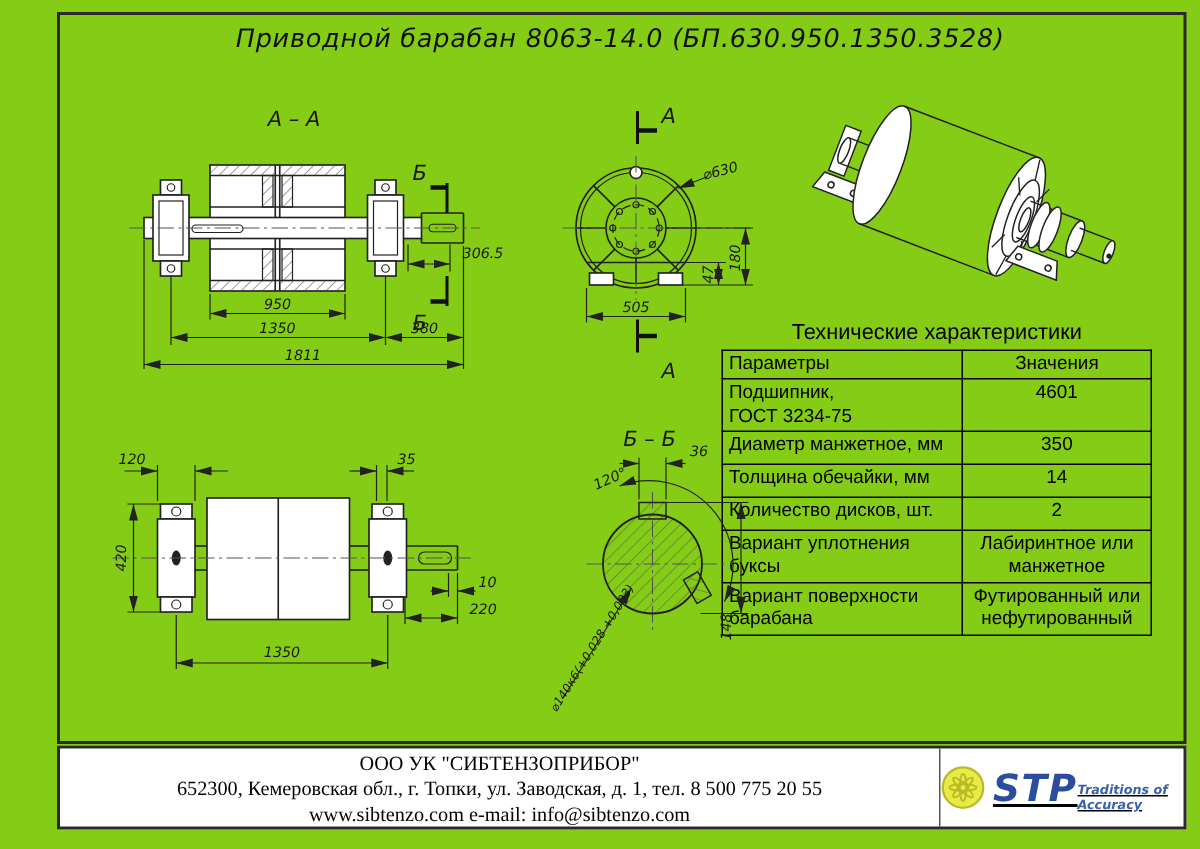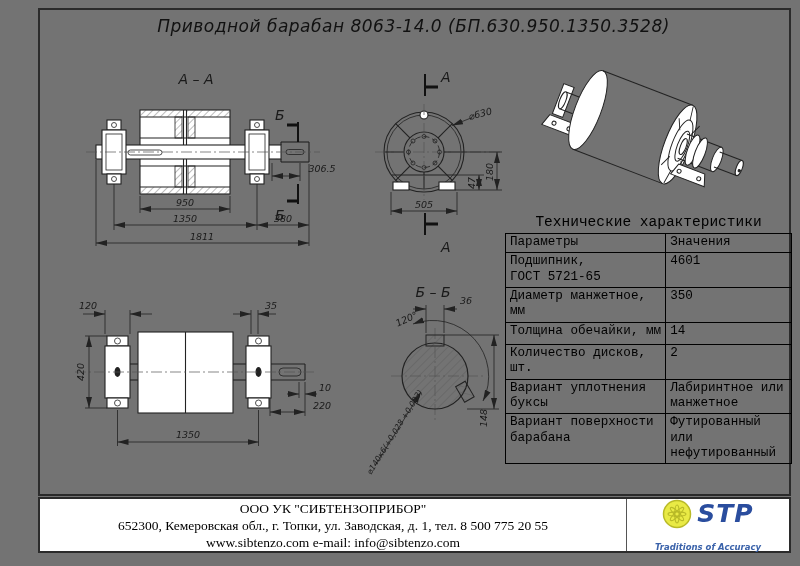--- a/index.html
+++ b/index.html
@@ -1,50 +1,50 @@
 <!DOCTYPE html>
 <html><head>
 <meta charset="utf-8">
 <style>
   html,body{margin:0;padding:0;background:#fff;}
-  .page{position:relative;width:800px;height:566px;background:#737373;overflow:hidden;
+  .page{position:relative;width:800px;height:566px;background:#84cc16;overflow:hidden;
         font-family:"Liberation Sans",sans-serif;}
   .frame{position:absolute;left:38px;top:8px;width:749px;height:484px;border:2px solid #2b2b2b;}
   .title{position:absolute;left:38px;top:16px;width:751px;text-align:center;
          font-family:"DejaVu Sans",sans-serif;font-style:italic;font-size:17px;color:#111;
          letter-spacing:.5px;}
   svg{position:absolute;overflow:visible;}
   svg text{font-family:"DejaVu Sans",sans-serif;font-style:italic;fill:#1a1a1a;}
   .dim{font-size:9.5px;}
   .dims{font-size:8px;}
   .lbl{font-size:14px;}
   .geo{stroke:#222;stroke-width:1.1;fill:none;}
   .geow{stroke:#222;stroke-width:1.1;fill:#fff;}
   .thin{stroke:#222;stroke-width:.8;fill:none;}
   .cl{stroke:#555;stroke-width:.7;fill:none;stroke-dasharray:11 3 2 3;}
   .mk{stroke:#111;stroke-width:2;fill:none;}
   .mkt{stroke:#111;stroke-width:3;fill:none;}
   
-  .specs{position:absolute;left:505px;top:214px;width:287px;color:#000;
-         font-family:Liberation Mono, monospace;}
+  .specs{position:absolute;left:481px;top:214px;width:287px;color:#000;
+         font-family:Liberation Sans, sans-serif;}
   .specs-title{text-align:center;font-size:14.5px;margin:0 0 3px 0;}
   .specs table{border-collapse:collapse;width:100%;}
   .specs th,.specs td{border:1.5px solid #000;font-size:12.6px;line-height:1.22;
         padding:1px 4px 2px 4px;vertical-align:top;font-weight:normal;white-space:pre-line;}
   .specs th.p{ text-align:left;margin-top:36px;}
-  .specs th.v,.specs td.v{text-align:left;width:44%;}
+  .specs th.v,.specs td.v{text-align:center;width:44%;}
   .specs td.single{height:18px;}
   
   .footer{position:absolute;left:38px;top:497px;width:749px;height:52px;
           border:2px solid #2b2b2b;display:flex;background:#fff;}
   .footer-text{flex:1;display:flex;flex-direction:column;justify-content:center;
           text-align:center;font-family:"Liberation Serif",serif;font-size:13.5px;
           line-height:1.26;color:#000;}
-  .footer-logo{width:162px;border-left:1.5px solid #555;display:flex;flex-direction:column;
-          align-items:center;justify-content:center;}
+  .footer-logo{width:162px;border-left:1.5px solid #555;display:flex;flex-direction:row;
+          align-items:center;justify-content:center;text-decoration:underline;}
   .logo-row{display:flex;align-items:center;gap:5px;}
   .logo-stp{font-family:"DejaVu Sans",sans-serif;font-style:italic;font-weight:bold;
           font-size:25px;color:#2a4d9e;letter-spacing:1px;line-height:1;}
   .logo-tag{font-family:"DejaVu Sans",sans-serif;font-size:8.5px;font-style:italic;
           font-weight:bold;color:#3a62aa;margin-top:13px;}
 </style>
 </head>
 <body>
 
 <div class="page">
@@ -257,21 +257,21 @@
   <div class="specs">
     <div class="specs-title">Технические характеристики</div>
     <table>
       <tbody>
           <tr>
         <th class="p">Параметры</th>
         <th class="v">Значения</th>
       </tr>
       <tr>
         <td>Подшипник,
-ГОСТ 5721-65</td>
+ГОСТ 3234-75</td>
         <td class="v">4601</td>
       </tr>
       <tr>
         <td class="single">Диаметр манжетное, мм</td>
         <td class="v">350</td>
       </tr>
       <tr>
         <td class="single">Толщина обечайки, мм</td>
         <td class="v">14</td>
       </tr>

